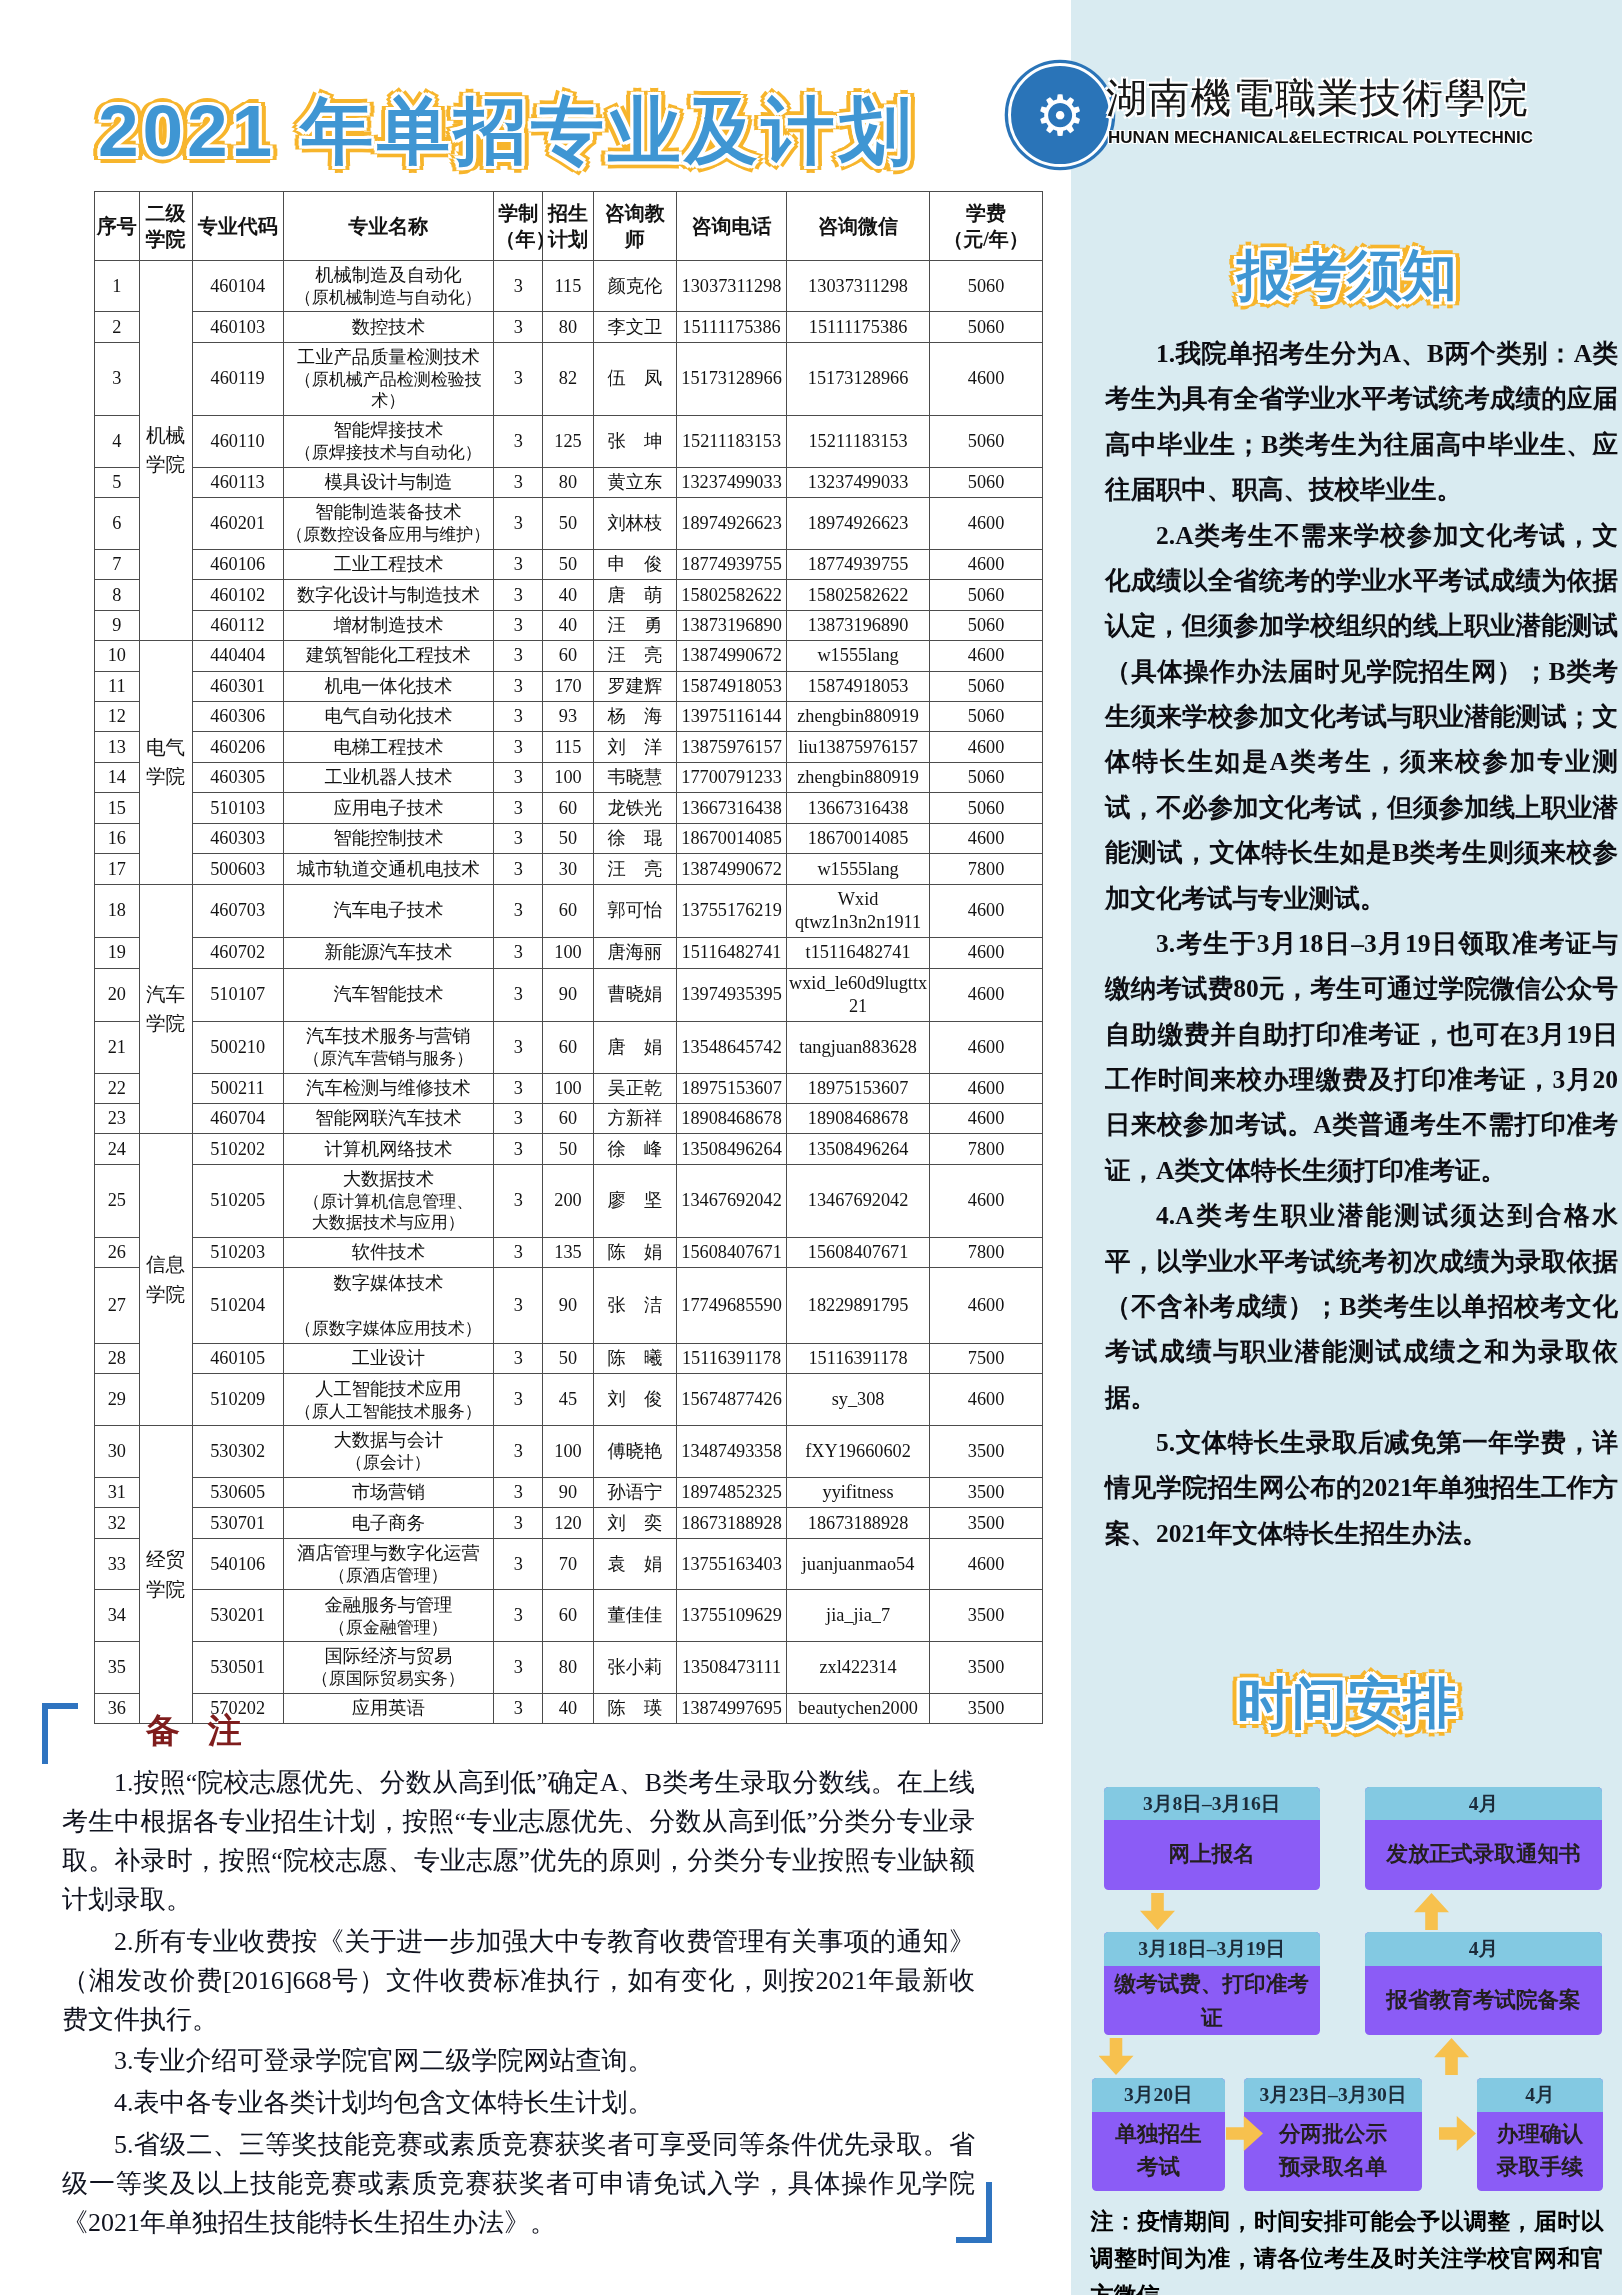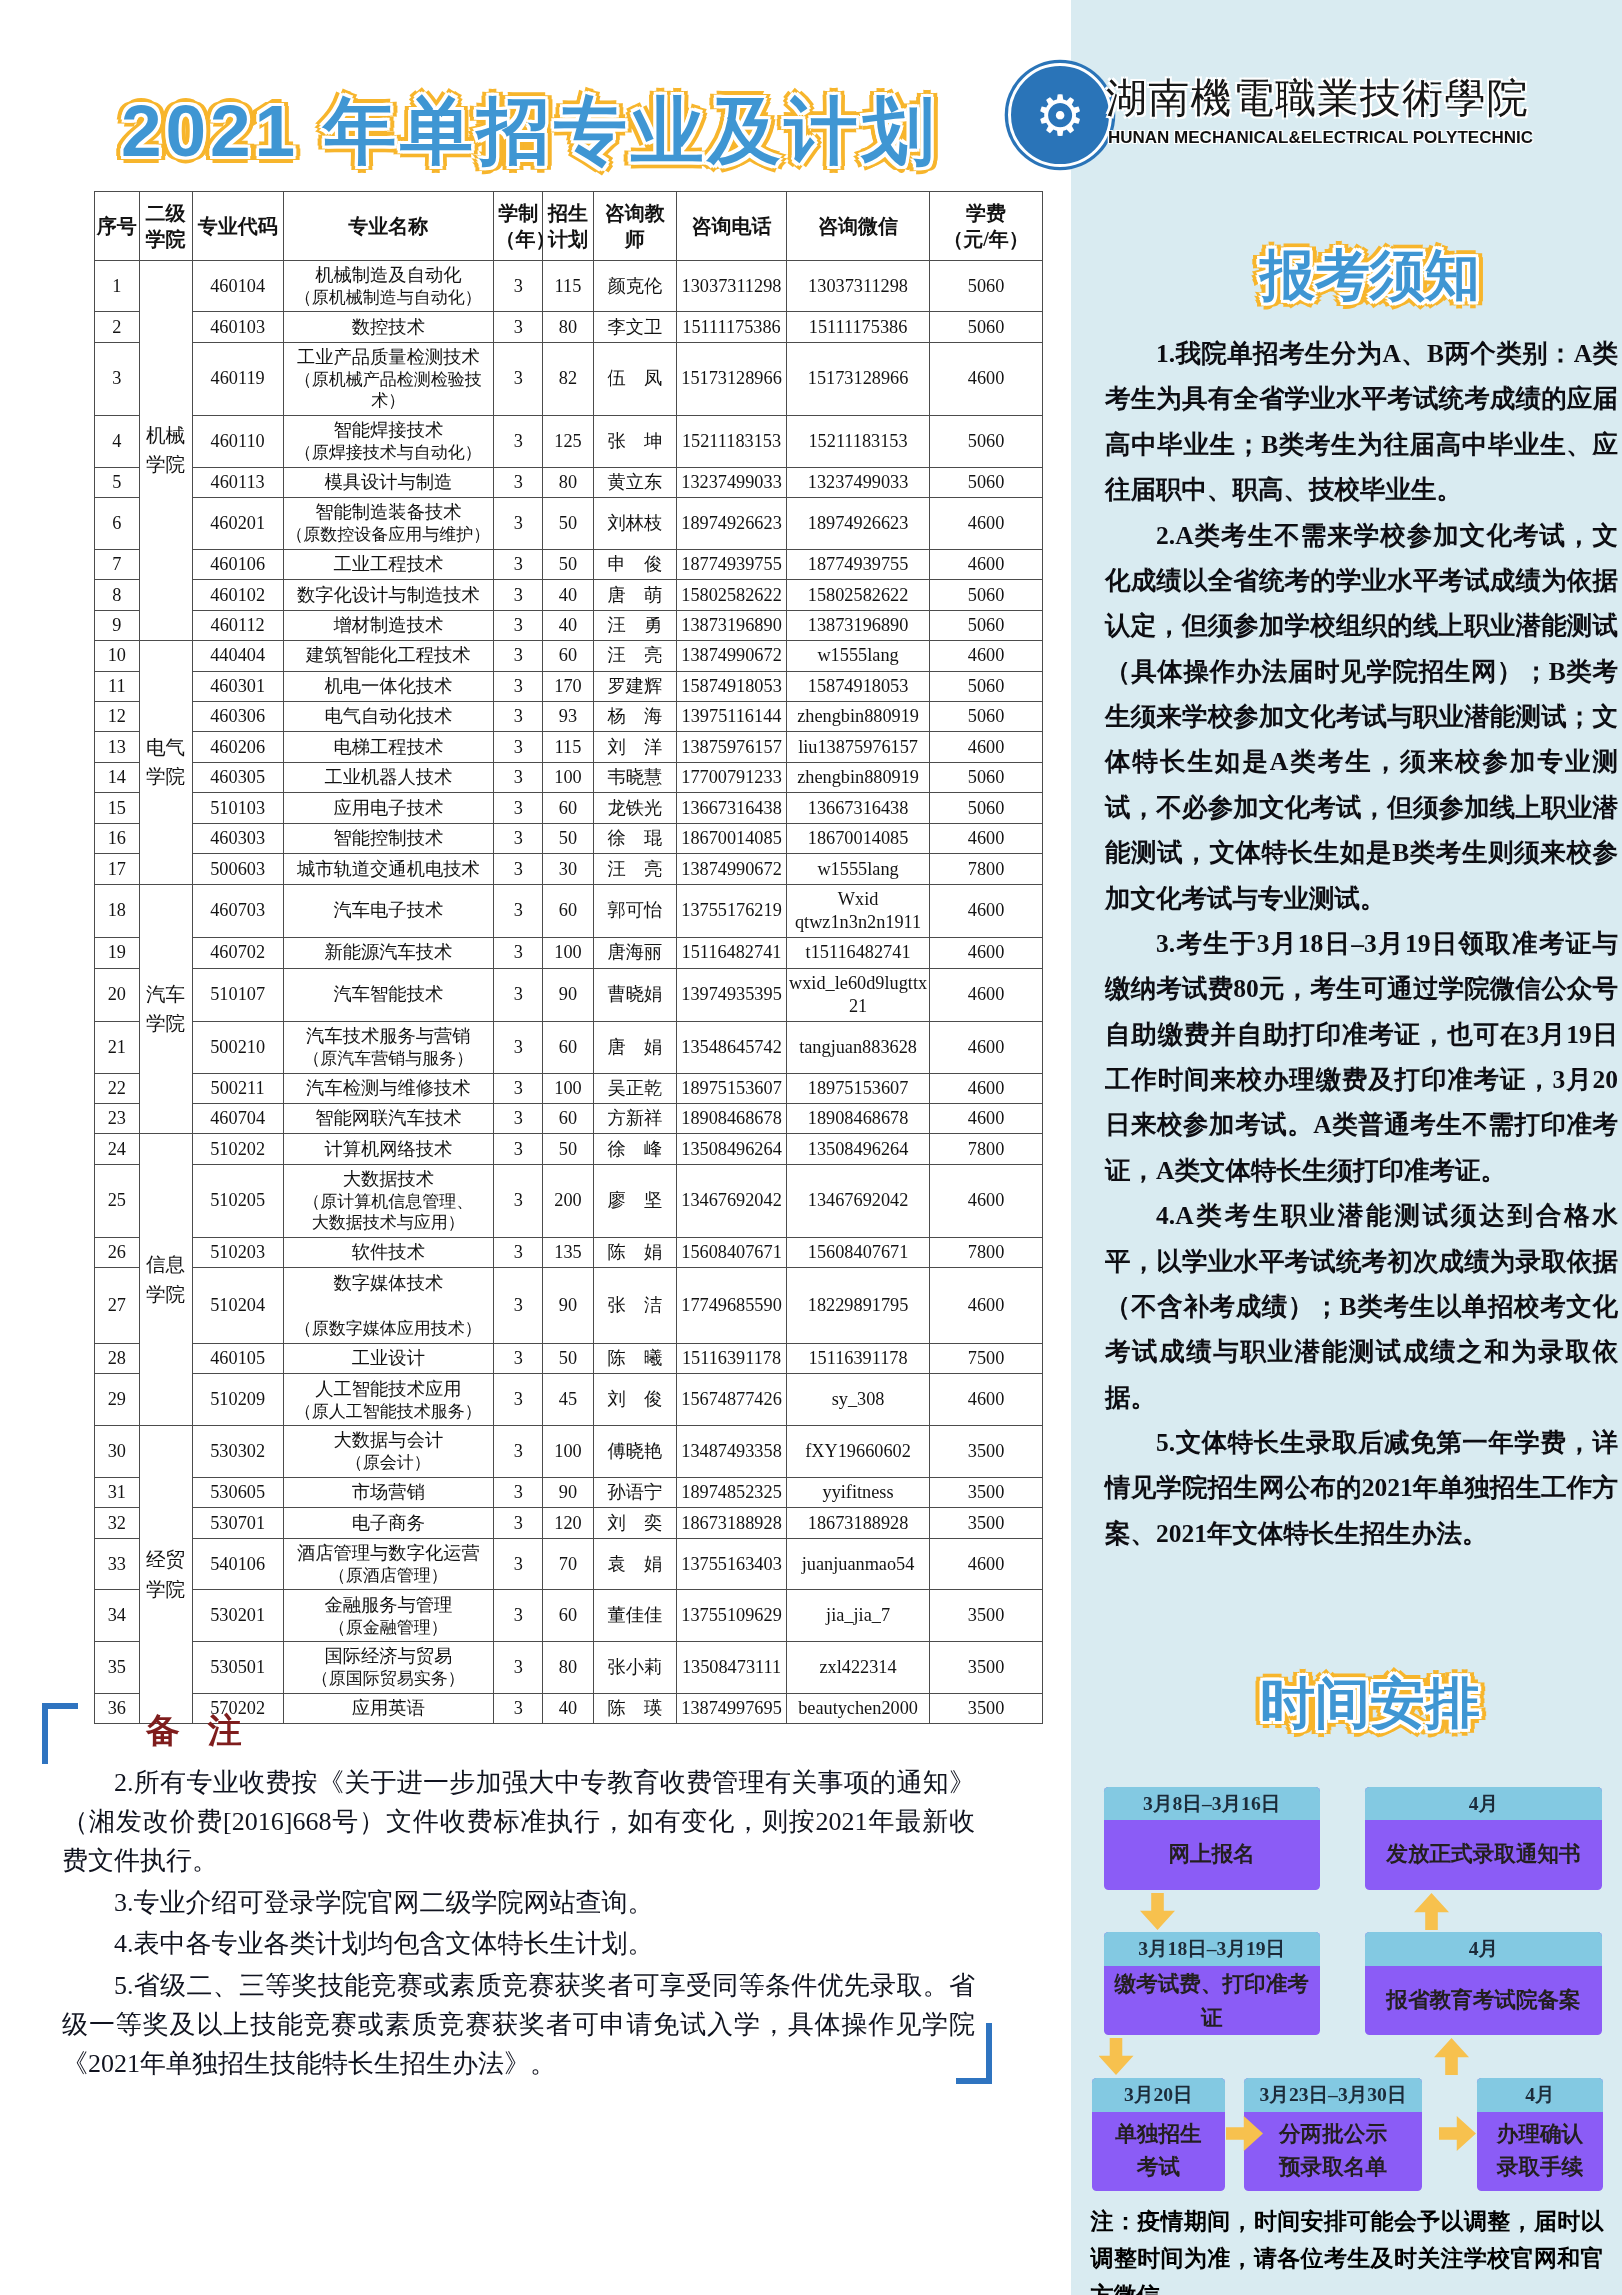--- a/index.html
+++ b/index.html
@@ -11,21 +11,20 @@
   }
   
   .outline-title{
     font-family:"Liberation Sans","DejaVu Sans",sans-serif;
     font-weight:bold;color:#3f96d3;white-space:nowrap;
     text-shadow:
       -2.6px -2.6px 0 #fff,2.6px -2.6px 0 #fff,-2.6px 2.6px 0 #fff,2.6px 2.6px 0 #fff,
       -3.3px 0 0 #fff,3.3px 0 0 #fff,0 -3.3px 0 #fff,0 3.3px 0 #fff,
       -6.5px -3.9px 0 #f7b52c,6.5px -3.9px 0 #f7b52c,-6.5px 3.9px 0 #f7b52c,6.5px 3.9px 0 #f7b52c,
       -7.2px 0 0 #f7b52c,7.2px 0 0 #f7b52c,0 -7.2px 0 #f7b52c,0 7.2px 0 #f7b52c;
-    margin-left: 23px;
   }
   .main-title{position:absolute;left:98px;top:34px;font-size:73px;letter-spacing:3.9px;}
 
   
   .table-wrap{position:absolute;left:94px;top:191px;width:949px;}
   table.majors{width:100%;border-collapse:collapse;table-layout:fixed;}
   .majors th,.majors td{
     border:1.3px solid #4c4c4c;text-align:center;vertical-align:middle;
     color:#131313;word-break:break-all;
   }
@@ -626,20 +625,21 @@
         </tr>
       </tbody>
   </table>
 </div>
 
 <div class="remarks">
   <div class="bracket-tl"></div>
   <div class="bracket-br"></div>
   <div class="remarks-title">备 注</div>
   <div id="remarks-body">
+      <p>1.按照“院校志愿优先、分数从高到低”确定A、B类考生录取分数线。在上线考生中根据各专业招生计划，按照“专业志愿优先、分数从高到低”分类分专业录取。补录时，按照“院校志愿、专业志愿”优先的原则，分类分专业按照专业缺额计划录取。</p>
       <p>2.所有专业收费按《关于进一步加强大中专教育收费管理有关事项的通知》（湘发改价费[2016]668号）文件收费标准执行，如有变化，则按2021年最新收费文件执行。</p>
       <p>3.专业介绍可登录学院官网二级学院网站查询。</p>
       <p>4.表中各专业各类计划均包含文体特长生计划。</p>
       <p>5.省级二、三等奖技能竞赛或素质竞赛获奖者可享受同等条件优先录取。省级一等奖及以上技能竞赛或素质竞赛获奖者可申请免试入学，具体操作见学院《2021年单独招生技能特长生招生办法》。</p>
     </div>
 </div>
 
 <div class="right-panel">
   <div class="emblem">⚙</div>
   <div class="logo-cn">湖南機電職業技術學院</div>

